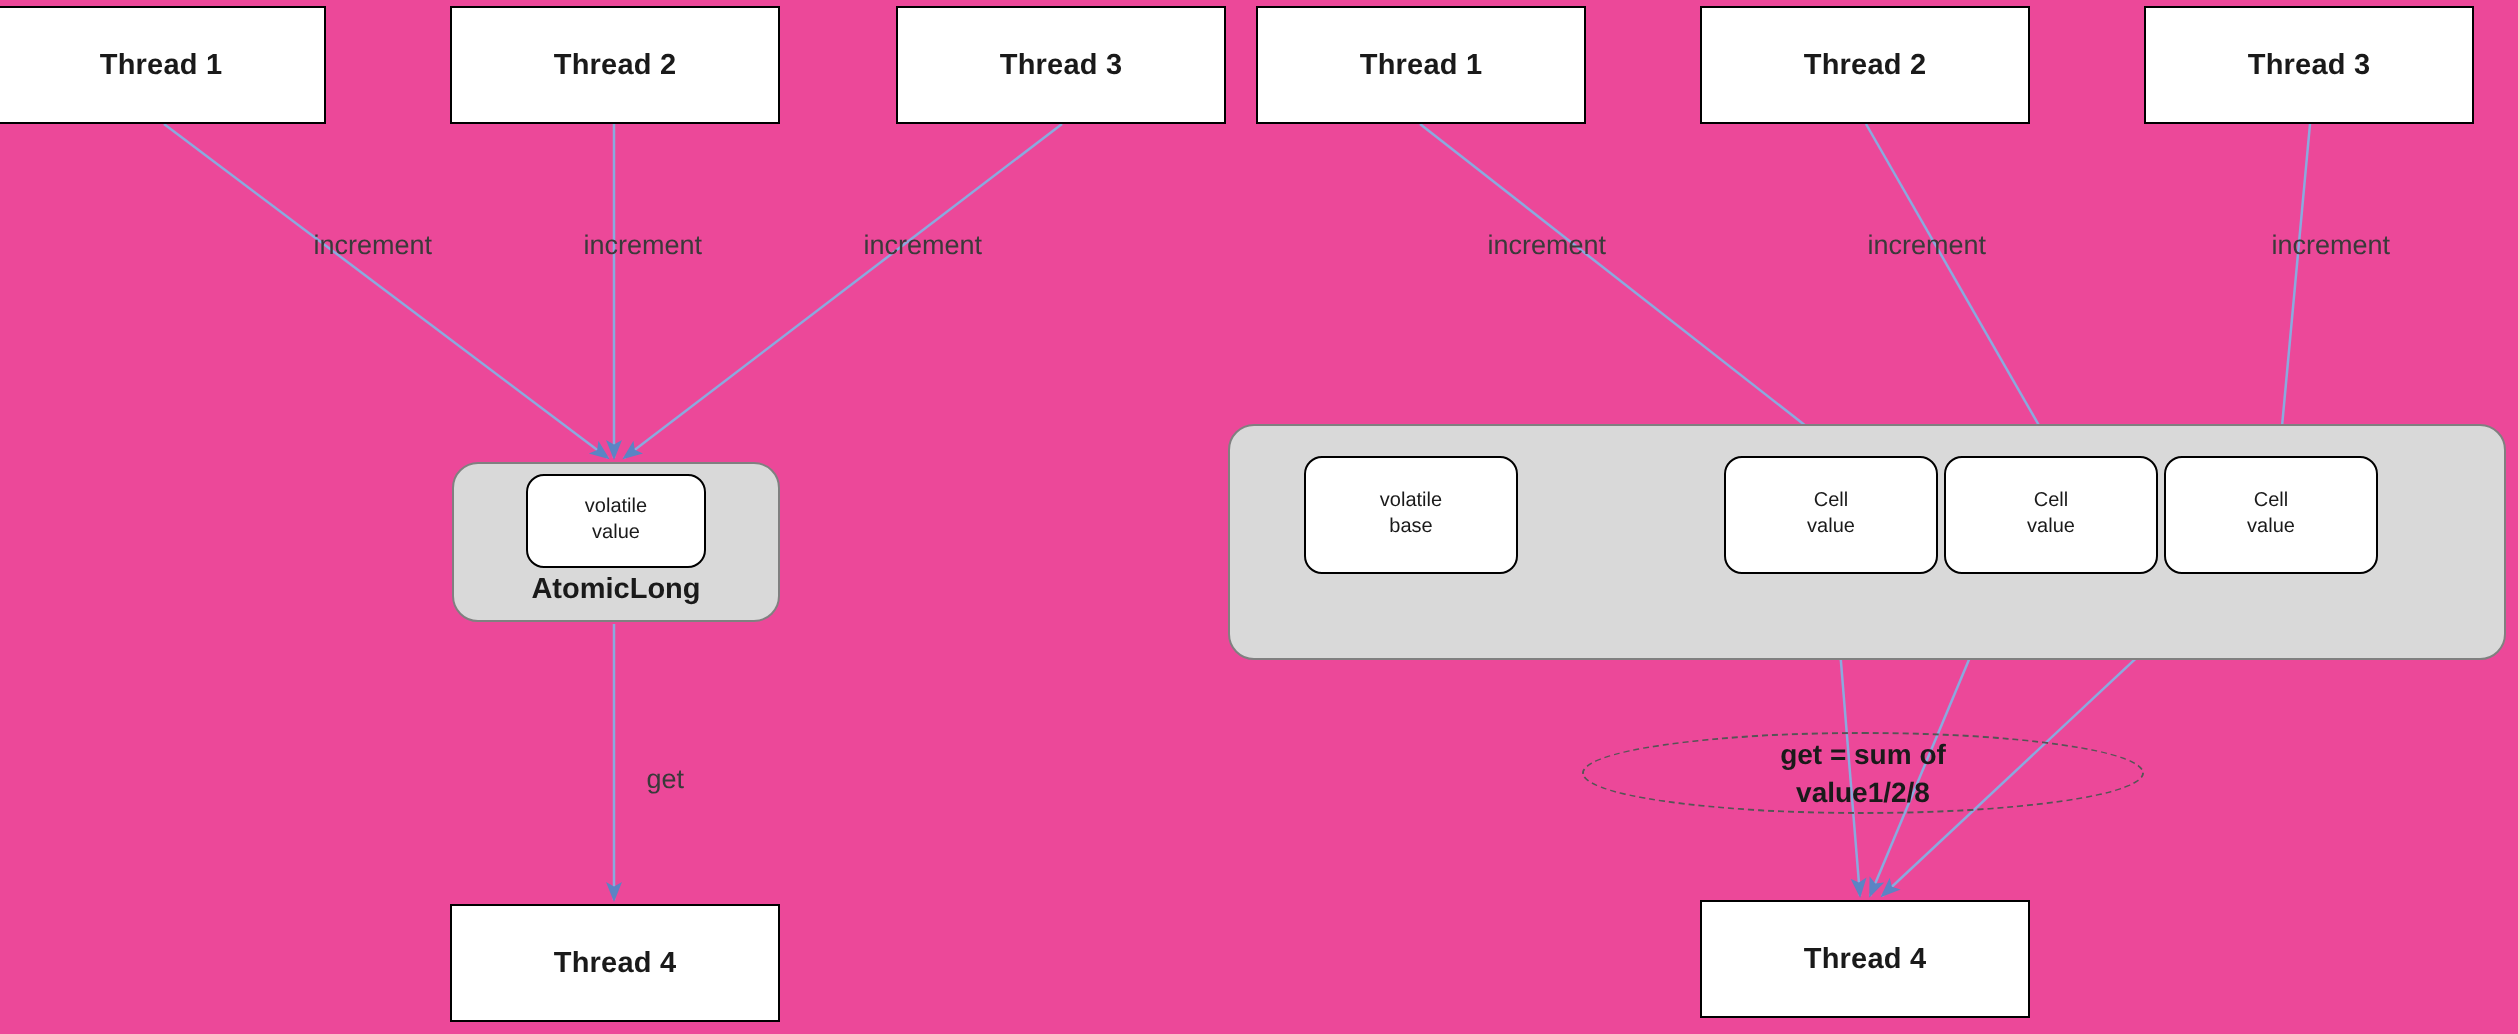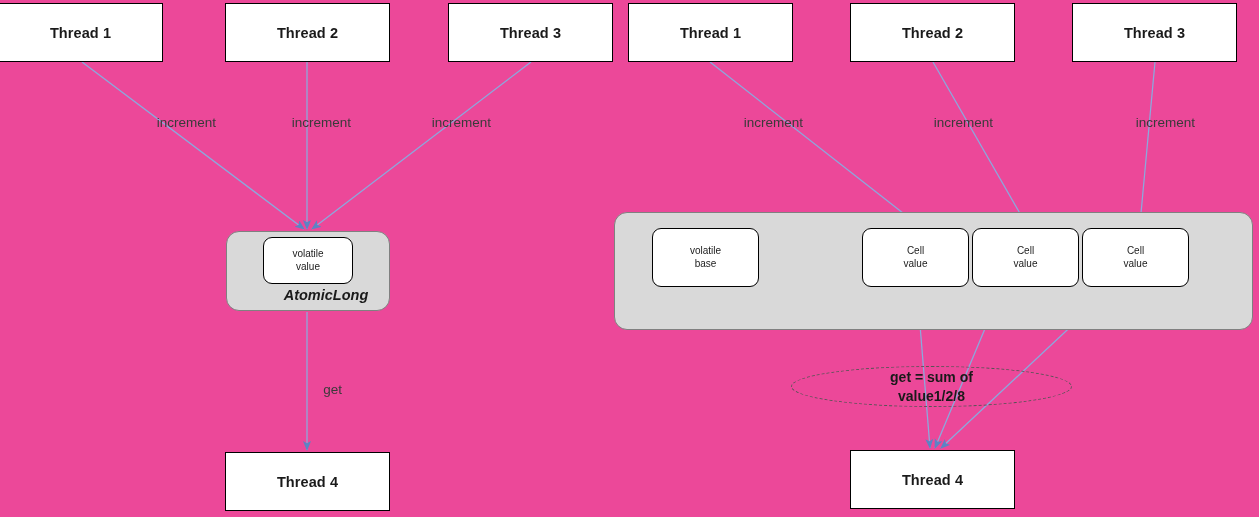--- a/index.html
+++ b/index.html
@@ -135,21 +135,21 @@
   <div class="edge-label" style="left:271px; top:115px; width:80px;">increment</div>
   <div class="edge-label" style="left:411px; top:115px; width:80px;">increment</div>
 
   <div class="node container-box" style="left:226px; top:231px; width:164px; height:80px;"></div>
 
   <div class="node inner-box" style="left:263px; top:237px; width:90px; height:47px; flex-direction:column;">
     <span>volatile</span>
     <span>value</span>
   </div>
 
-  <div class="container-label" style="left:244px; top:287px; width:164px;font-style:italic;">AtomicLong</div>
+  <div class="container-label" style="left:226px; top:287px; width:164px;">AtomicLong</div>
 
   <div class="edge-label" style="left:272px; top:382px; width:70px;">get</div>
 
   <div class="node thread-box" style="left:225px; top:452px; width:165px; height:59px;">
     <span>Thread 4</span>
   </div>
 
   <div class="node thread-box" style="left:628px; top:3px; width:165px; height:59px;">
     <span>Thread 1</span>
   </div>

